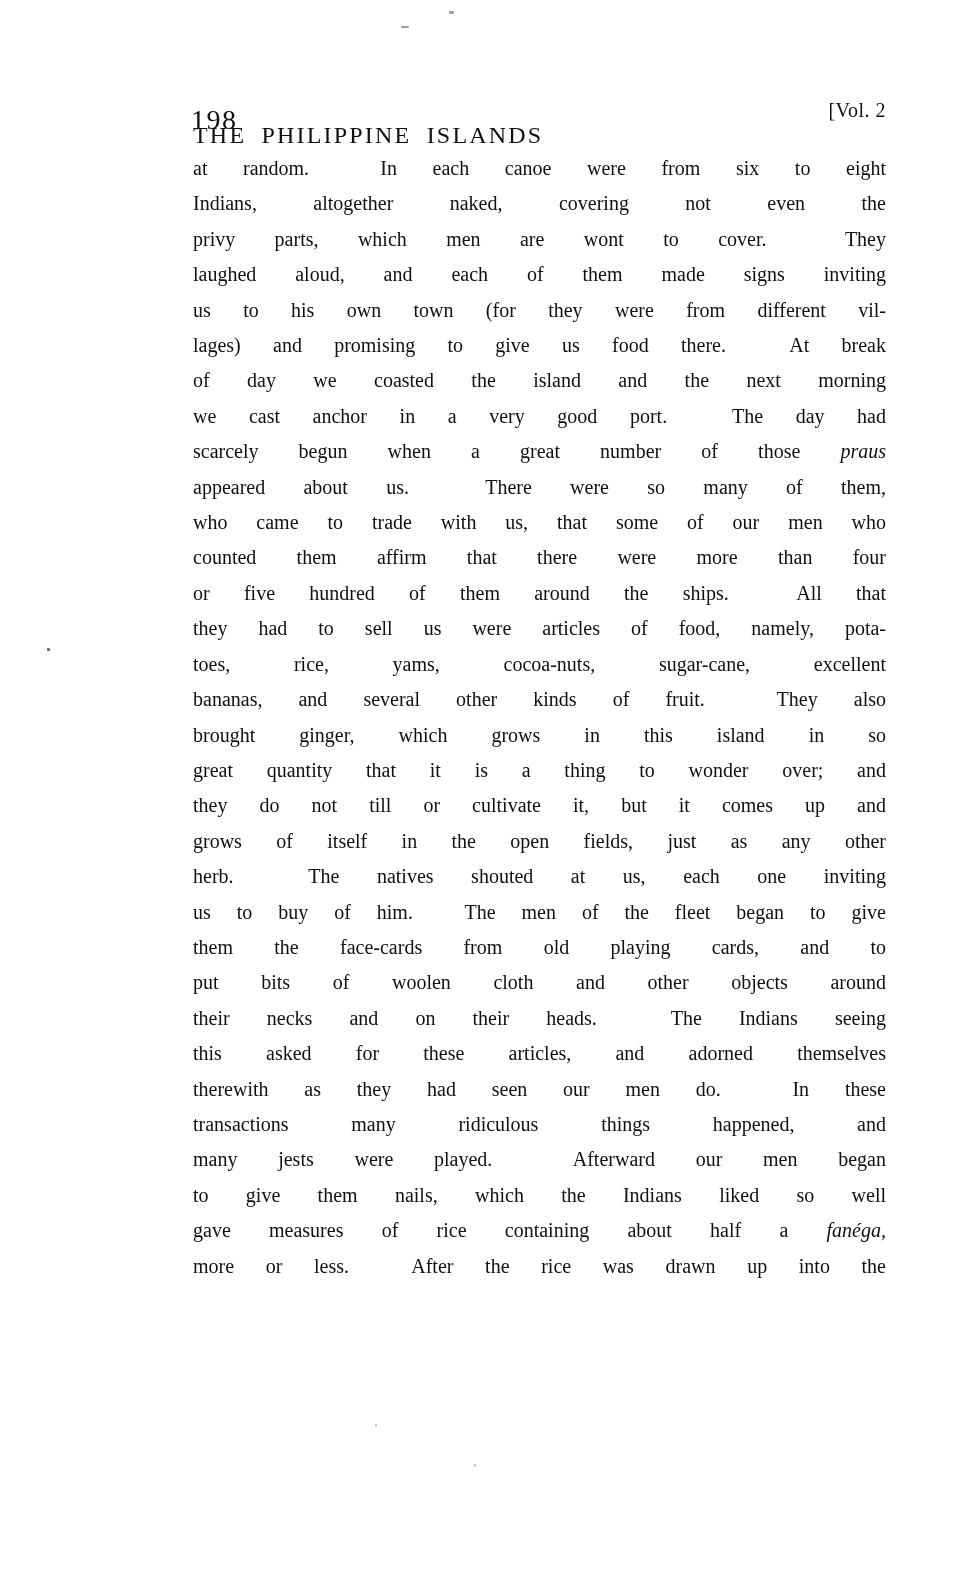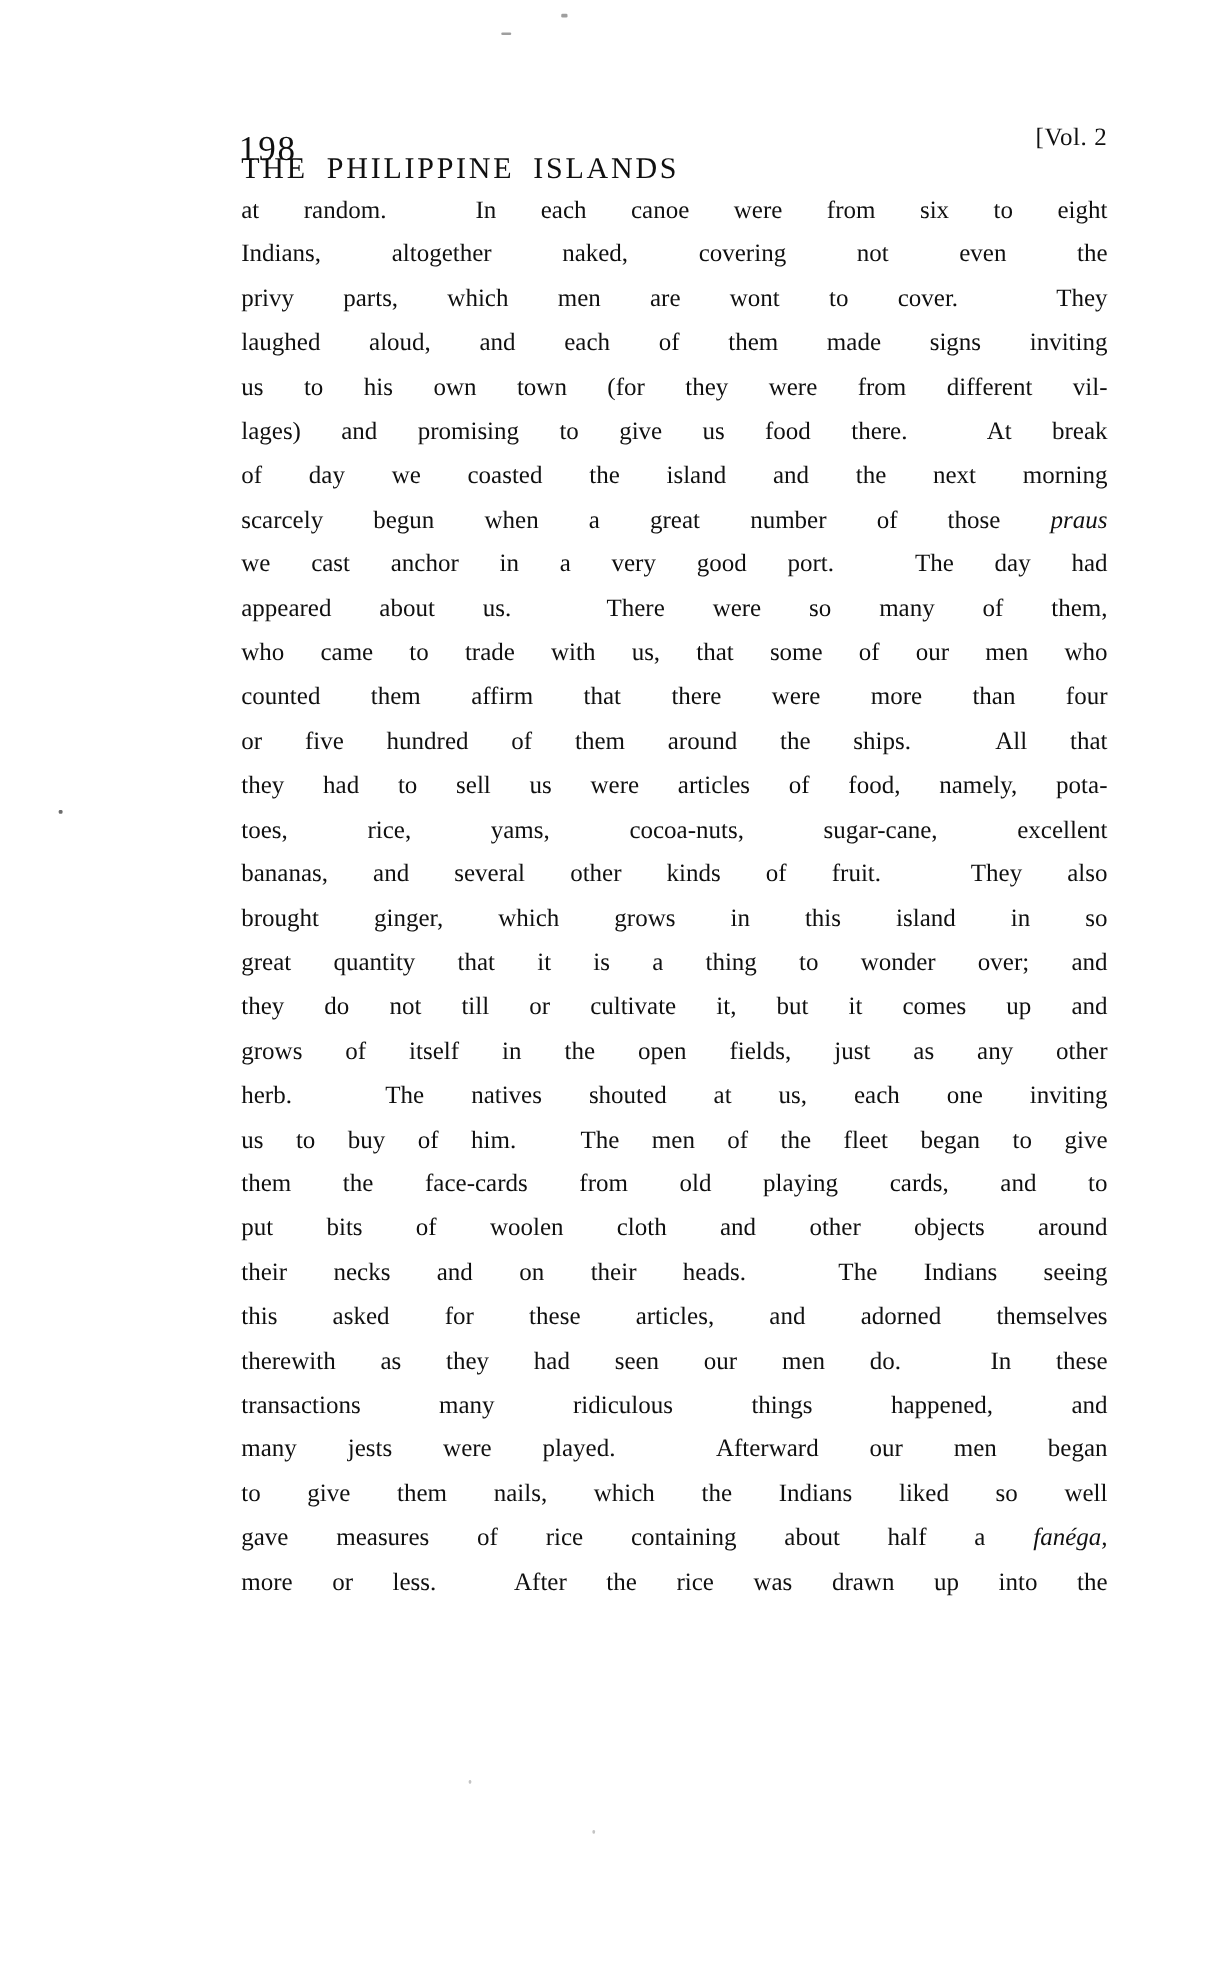--- a/index.html
+++ b/index.html
@@ -81,22 +81,22 @@
 
   <main class="body-text">
 
   <div class="line"><span>at random.&nbsp; In each canoe were from six to eight</span></div>
       <div class="line"><span>Indians, altogether naked, covering not even the</span></div>
       <div class="line"><span>privy parts, which men are wont to cover.&nbsp; They</span></div>
       <div class="line"><span>laughed aloud, and each of them made signs inviting</span></div>
       <div class="line"><span>us to his own town (for they were from different vil-</span></div>
       <div class="line"><span>lages) and promising to give us food there.&nbsp; At break</span></div>
       <div class="line"><span>of day we coasted the island and the next morning</span></div>
+      <div class="line"><span>we cast anchor in a very good port.&nbsp; The day had</span></div>
       <div class="line"><span>scarcely begun when a great number of those </span><i>praus</i></div>
-      <div class="line"><span>we cast anchor in a very good port.&nbsp; The day had</span></div>
       <div class="line"><span>appeared about us.&nbsp; There were so many of them,</span></div>
       <div class="line"><span>who came to trade with us, that some of our men who</span></div>
       <div class="line"><span>counted them affirm that there were more than four</span></div>
       <div class="line"><span>or five hundred of them around the ships.&nbsp; All that</span></div>
       <div class="line"><span>they had to sell us were articles of food, namely, pota-</span></div>
       <div class="line"><span>toes, rice, yams, cocoa-nuts, sugar-cane, excellent</span></div>
       <div class="line"><span>bananas, and several other kinds of fruit.&nbsp; They also</span></div>
       <div class="line"><span>brought ginger, which grows in this island in so</span></div>
       <div class="line"><span>great quantity that it is a thing to wonder over; and</span></div>
       <div class="line"><span>they do not till or cultivate it, but it comes up and</span></div>

